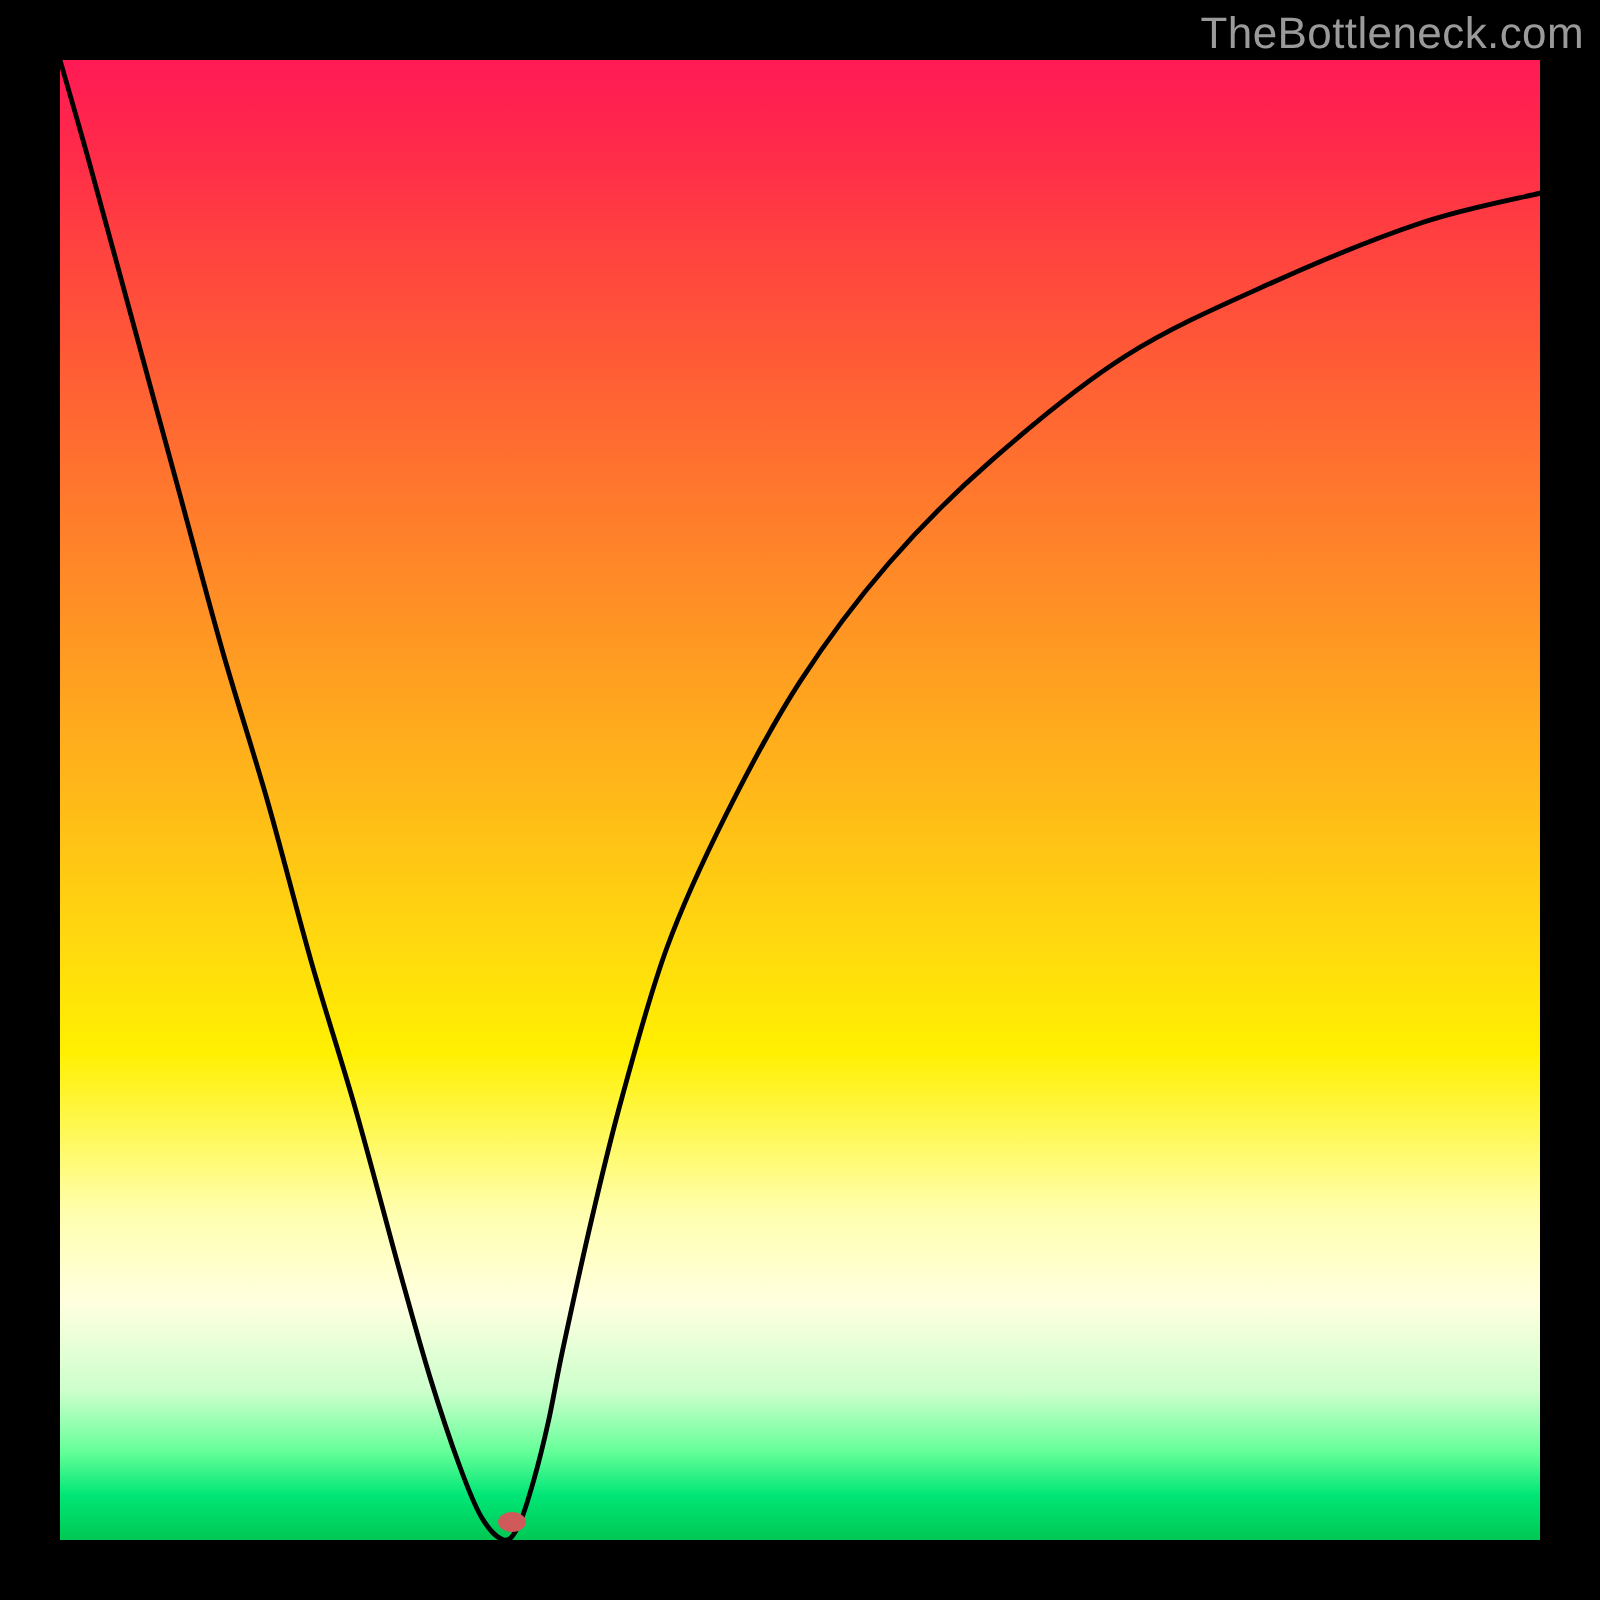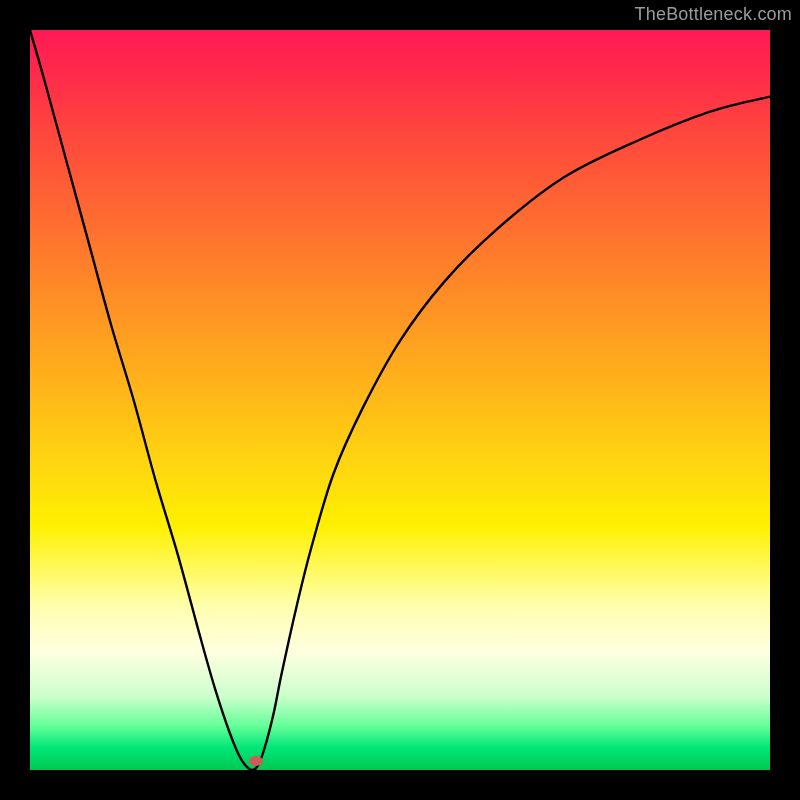--- a/index.html
+++ b/index.html
@@ -40,21 +40,21 @@
       #66ff99 94%,
       #00e676 97%,
       #00c853 100%
     );
   }
   .watermark {
     position: absolute;
     top: 4px;
     right: 8px;
     color: #9a9a9a;
-    font-size: 18px;
+    font-size: 22px;
     font-weight: 500;
     letter-spacing: 0.2px;
     z-index: 10;
     text-align: center;
   }
   svg.curve-layer {
     position: absolute;
     left: 0;
     top: 0;
     width: 740px;

